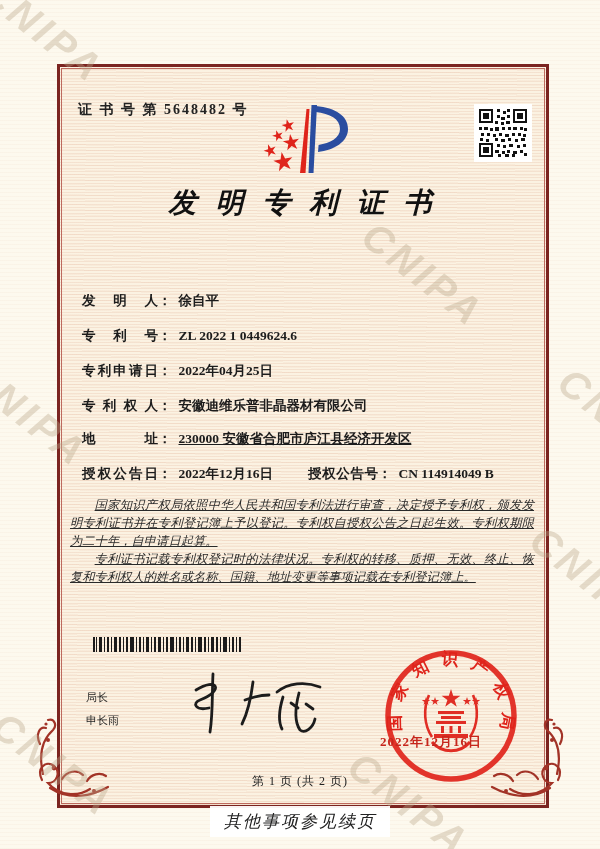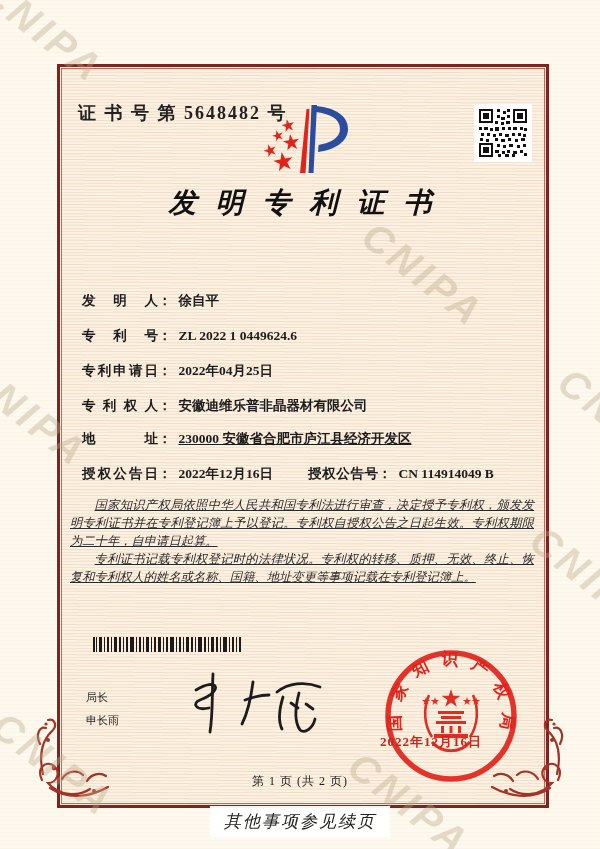--- a/index.html
+++ b/index.html
@@ -36,21 +36,21 @@
       #fbf2e2;
     z-index:1;
   }
   .frame-inner{
     position:absolute;left:1px;top:1px;right:1px;bottom:1px;
     border:1px solid #bd6a5e;
   }
   
   .cert-no{
     position:absolute;left:78px;top:101px;z-index:4;
-    font-size:18px;font-weight:bold;letter-spacing:2px;color:#222;
+    font-size:14px;font-weight:bold;letter-spacing:2px;color:#222;
   }
   .logo{position:absolute;left:250px;top:100px;z-index:4;}
   .qr{position:absolute;left:474px;top:104px;z-index:4;background:#fff;padding:5px;}
   .title{
     position:absolute;left:57px;top:184px;width:486px;z-index:4;
     text-align:center;font-size:28px;font-weight:bold;
     letter-spacing:19px;text-indent:19px;color:#111;font-style:italic;
   }
   
   .frow{

